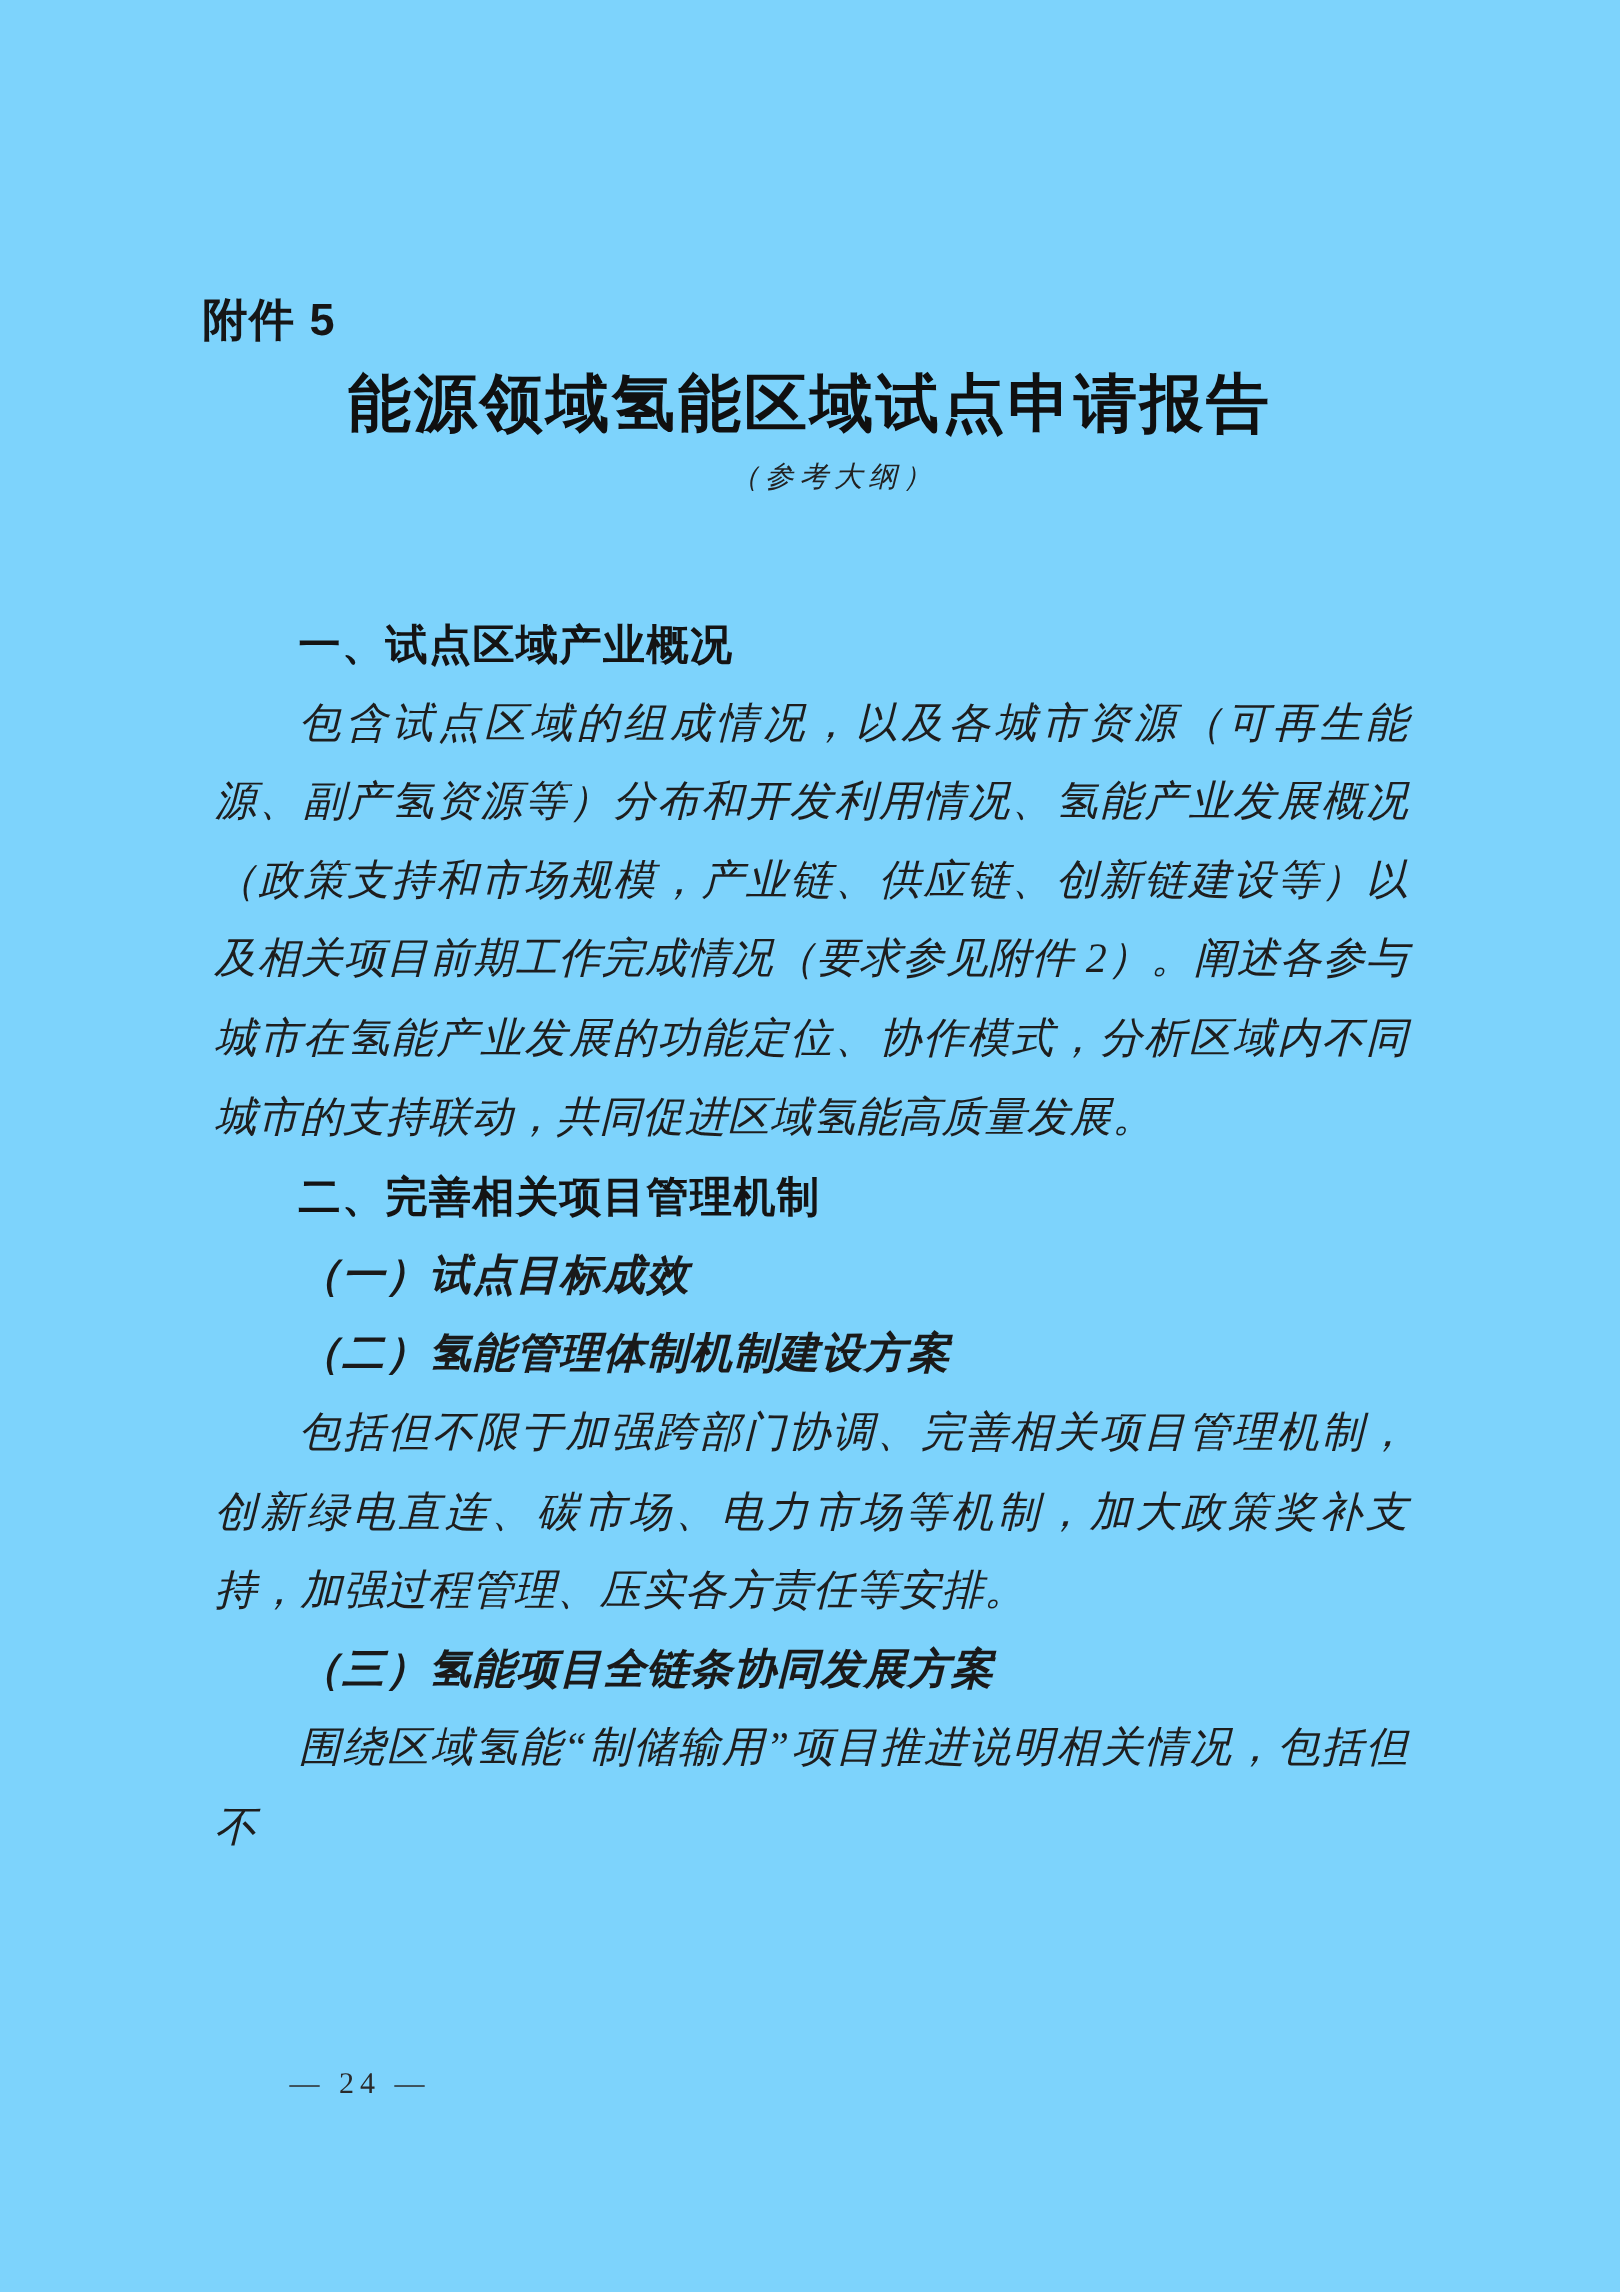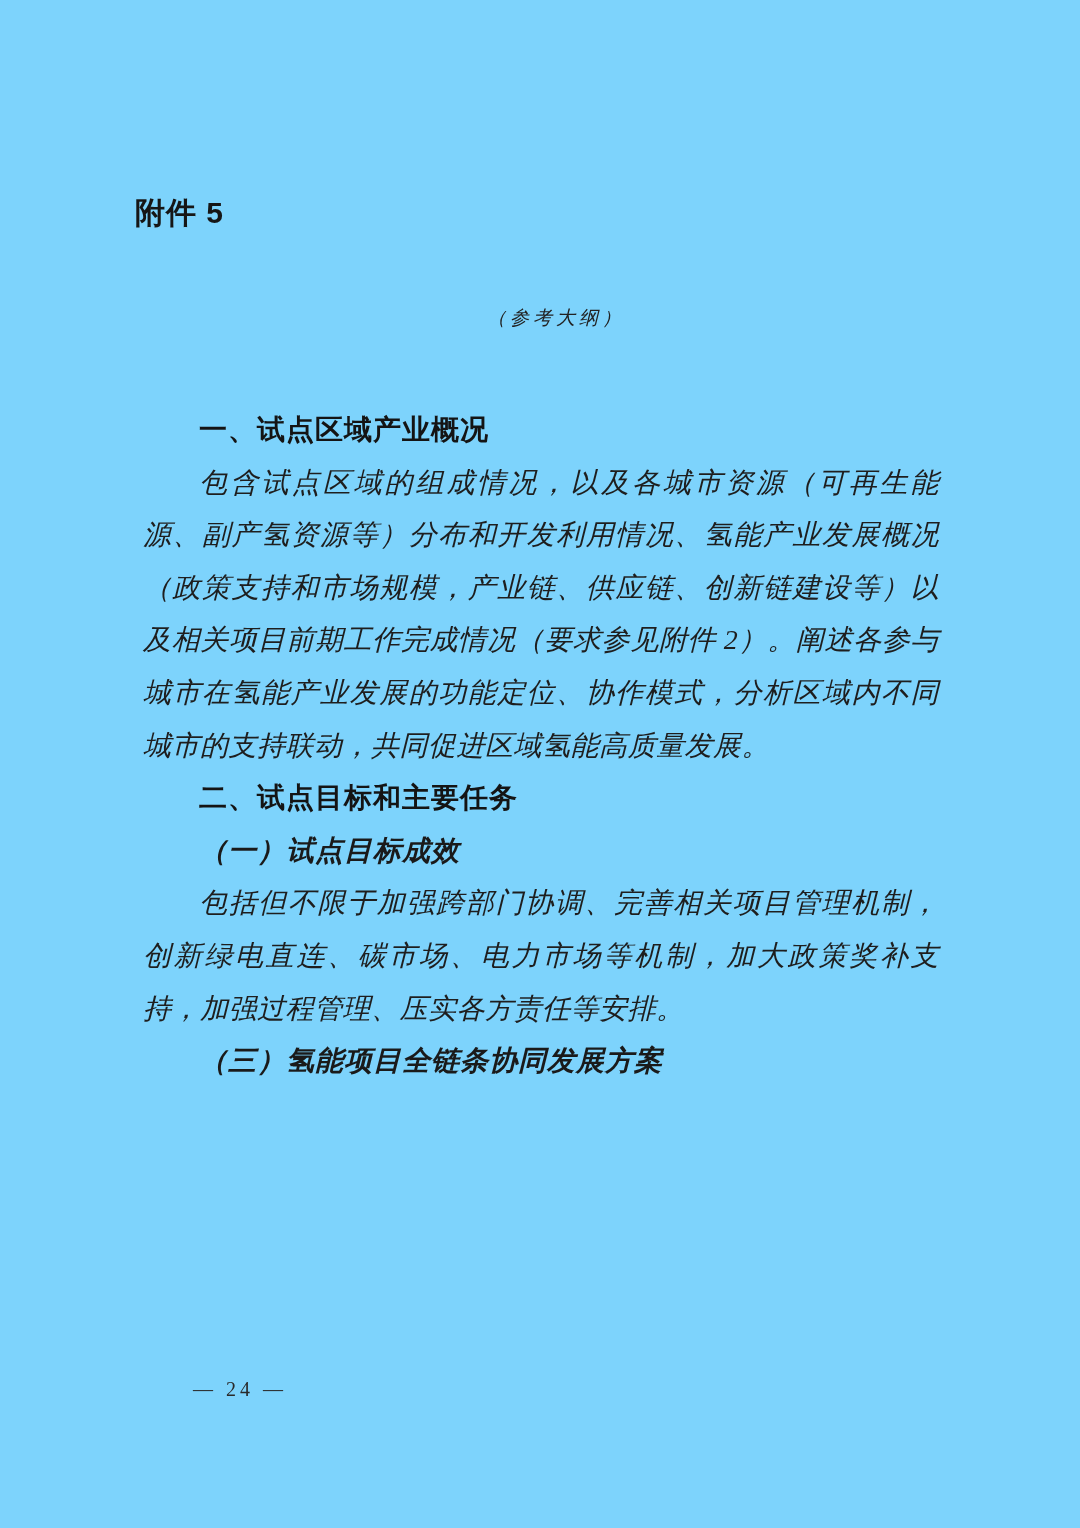--- a/index.html
+++ b/index.html
@@ -95,37 +95,40 @@
     color: #2a2a2a;
   }
 </style>
 </head>
 <body>
 
 <div class="page">
 
   <div class="attachment-label">附件 5</div>
 
+  <h1 class="doc-title">能源领域氢能区域试点申请报告</h1>
 
   <div class="doc-subtitle">（参考大纲）</div>
 
   <div class="content">
 
     <h2>一、试点区域产业概况</h2>
 
     <p>包含试点区域的组成情况，以及各城市资源（可再生能源、副产氢资源等）分布和开发利用情况、氢能产业发展概况（政策支持和市场规模，产业链、供应链、创新链建设等）以及相关项目前期工作完成情况（要求参见附件 2）。阐述各参与城市在氢能产业发展的功能定位、协作模式，分析区域内不同城市的支持联动，共同促进区域氢能高质量发展。</p>
 
-    <h2>二、试点目标和主要任务</h2>
+    <h2>二、完善相关项目管理机制</h2>
 
     <h3>（一）试点目标成效</h3>
 
 
+    <h3>（二）氢能管理体制机制建设方案</h3>
 
     <p>包括但不限于加强跨部门协调、完善相关项目管理机制，创新绿电直连、碳市场、电力市场等机制，加大政策奖补支持，加强过程管理、压实各方责任等安排。</p>
 
     <h3>（三）氢能项目全链条协同发展方案</h3>
 
+    <p>围绕区域氢能“制储输用”项目推进说明相关情况，包括但不</p>
 
   </div>
 
   <div class="page-number">— 24 —</div>
 
 </div>
 
 </body></html>

